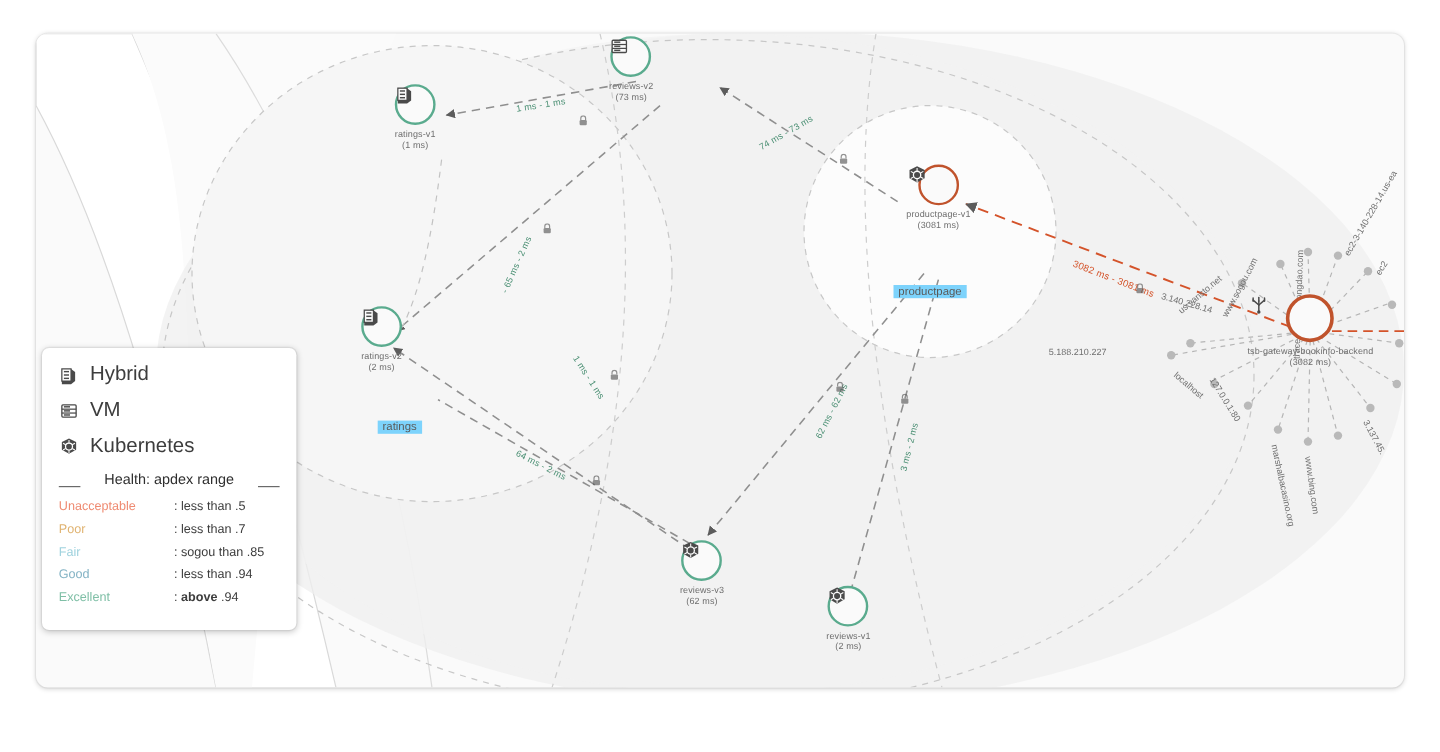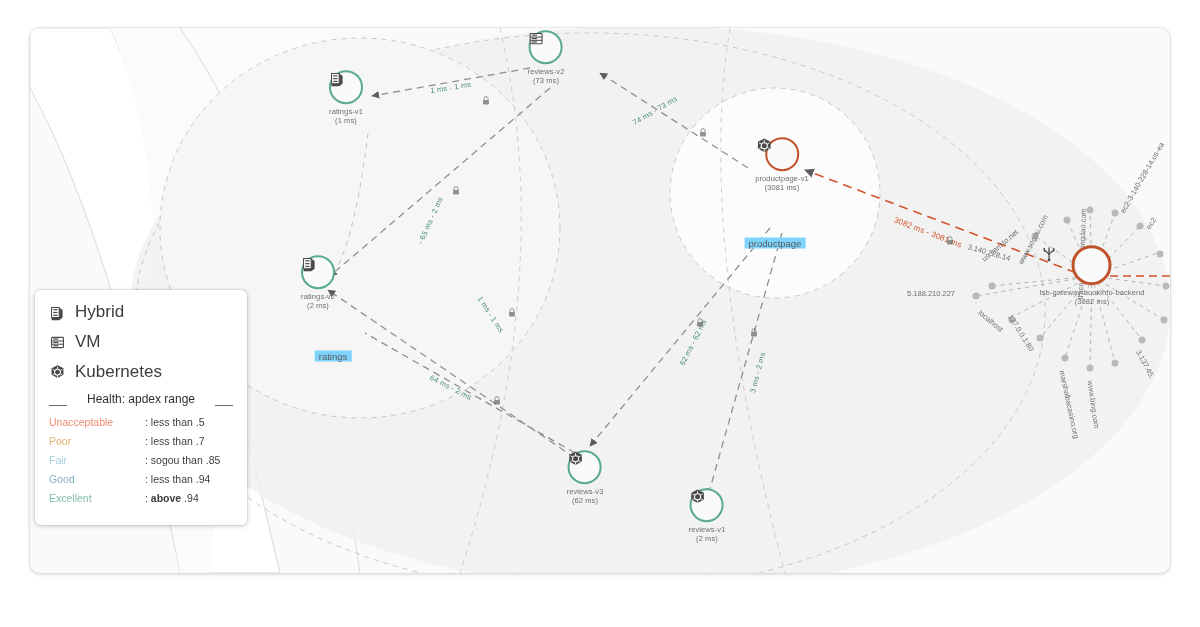--- a/index.html
+++ b/index.html
@@ -170,21 +170,21 @@
         <span class="pdot" style="left:1112px;top:312px"></span>
         <span class="pdot" style="left:1134px;top:292px"></span>
       </div>
 
       <span class="plabel" style="left:1020px;top:185px;transform:rotate(-62deg) translate(-100%,-50%)">www.sogou.com</span>
       <span class="plabel" style="left:1058px;top:176px;transform:rotate(-88deg) translate(-100%,-50%)">trace-server.xuongdao.com</span>
       <span class="plabel" style="left:1092px;top:180px;transform:rotate(-60deg)">ec2-3-140-228-14.us-ea</span>
       <span class="plabel" style="left:990px;top:202px;transform:rotate(-40deg) translate(-100%,-50%)">us.vansto.net</span>
       <span class="plabel" style="left:1118px;top:196px;transform:rotate(-58deg)">ec2</span>
       <span class="plabel" style="left:938px;top:214px;transform:rotate(16deg)">3.140.228.14</span>
-      <span class="plabel" style="left:925px;top:265px;transform:translate(-100%,-50%)">5.188.210.227</span>
+      <span class="plabel" style="left:892px;top:265px;transform:translate(-100%,-50%)">5.188.210.227</span>
       <span class="plabel" style="left:972px;top:298px;transform:rotate(40deg) translate(-100%,0)">localhost</span>
       <span class="plabel" style="left:1002px;top:318px;transform:rotate(58deg) translate(-100%,0)">127.0.0.1:80</span>
       <span class="plabel" style="left:1032px;top:338px;transform:rotate(78deg)">marshalbacasino.org</span>
       <span class="plabel" style="left:1060px;top:348px;transform:rotate(82deg)">www.bing.com</span>
       <span class="plabel" style="left:1108px;top:318px;transform:rotate(62deg)">3.137.45.</span>
 
       <span class="glabel" style="left:745px;top:215px">productpage</span>
       <span class="glabel" style="left:303px;top:328px">ratings</span>
 
       <span class="elabel" style="left:400px;top:55px;transform:rotate(-9deg)">1 ms - 1 ms</span>
@@ -256,21 +256,21 @@
               <rect x="5" y="12.6" width="5" height="1.4" fill="#4a4a4a"></rect>
             </svg>
           </span>
         </div>
         <div class="nlabel">
           <span>ratings-v1</span>
           <span class="lat">(1 ms)</span>
         </div>
       </div>
 
-      <div class="node" style="left:516px;top:30px">
+      <div class="node" style="left:496px;top:30px">
         <div class="ring">
           <span>
             <svg width="17" height="17" viewBox="0 0 20 20">
               <rect x="3" y="4" width="14" height="12" rx="1" fill="#fbfbfb" stroke="#4a4a4a" stroke-width="1.3"></rect>
               <rect x="3" y="7.6" width="14" height="1.2" fill="#4a4a4a"></rect>
               <rect x="3" y="11.4" width="14" height="1.2" fill="#4a4a4a"></rect>
               <rect x="5" y="5.2" width="6" height="1.4" fill="#4a4a4a"></rect>
               <rect x="5" y="9.2" width="6" height="1.4" fill="#4a4a4a"></rect>
               <rect x="5" y="13.2" width="6" height="1.4" fill="#4a4a4a"></rect>
             </svg>

